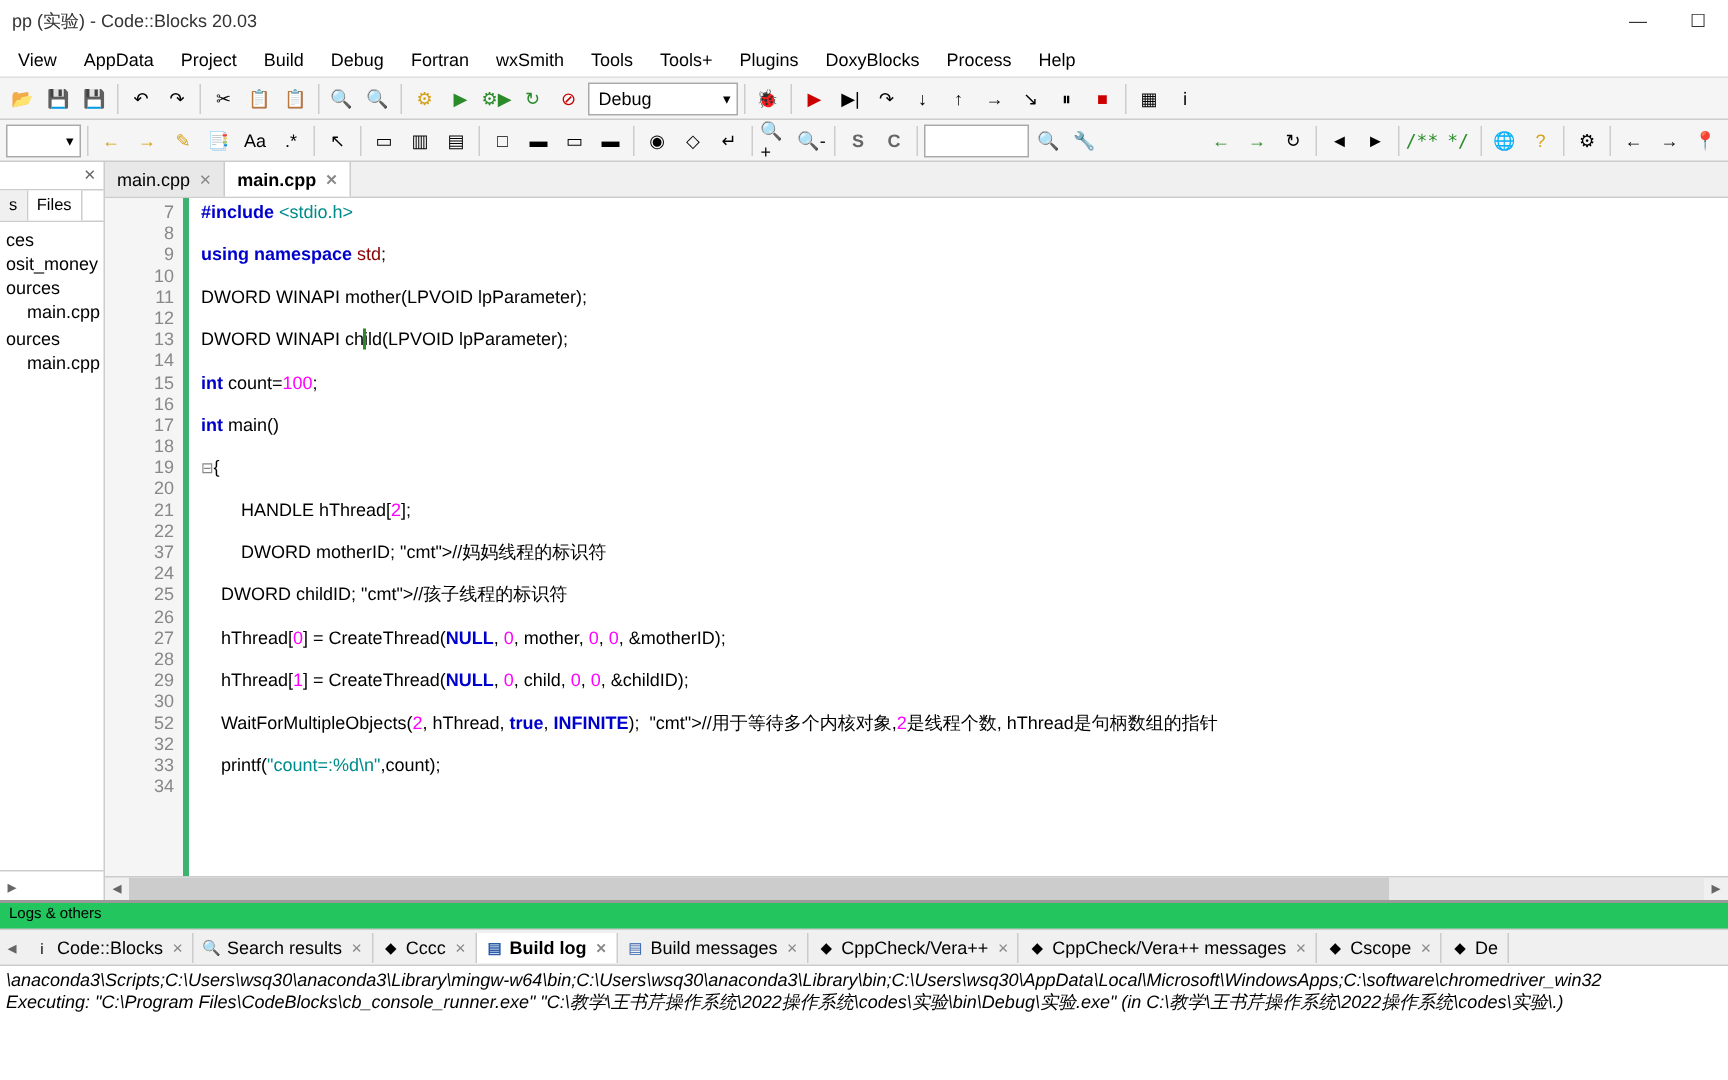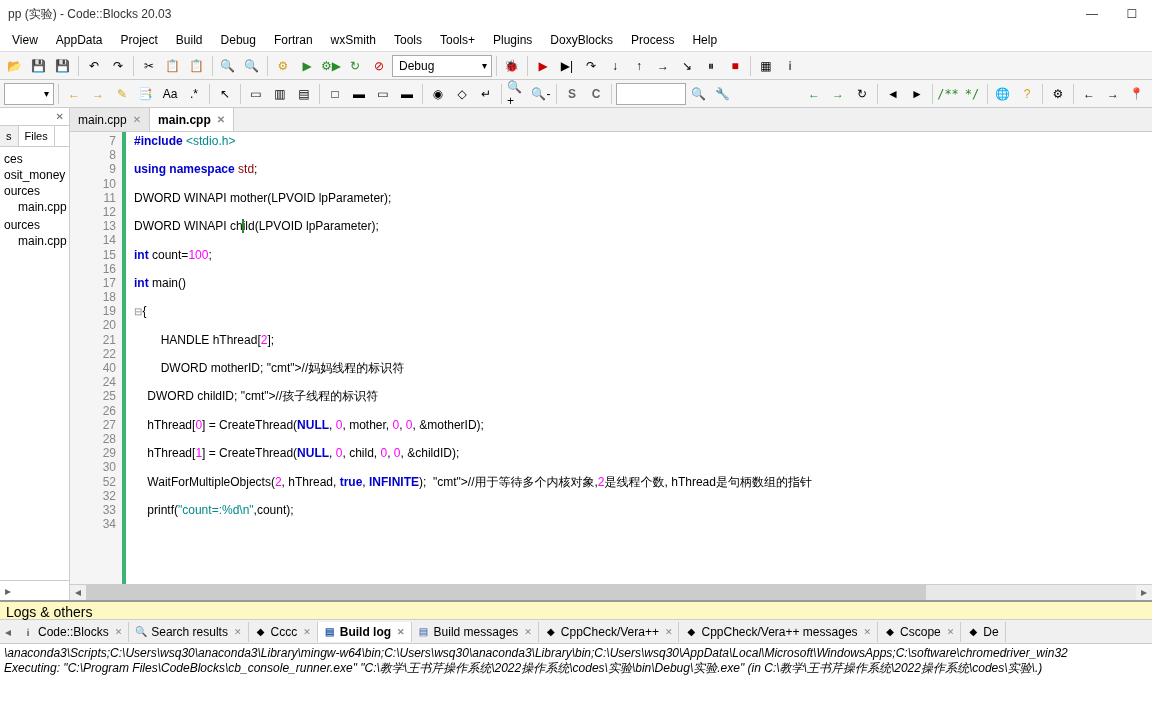--- a/index.html
+++ b/index.html
@@ -49,21 +49,21 @@
 .num { color: #ff00ff; }
 .caret { position: absolute; width: 2px; height: 14px; background: #2a8b2a; }
 .fold { color: #888; font-size: 10px; }
 
 .hscroll { height: 16px; background: #f0f0f0; border-top: 1px solid #ccc; display: flex; }
 .hscroll-arrow { width: 16px; text-align: center; color: #666; cursor: pointer; }
 .hscroll-track { flex: 1; background: #e8e8e8; position: relative; }
 .hscroll-thumb { position: absolute; left: 0; width: 80%; height: 100%; background: #ccc; }
 
 .logs-panel { height: 122px; background: #fff; border-top: 2px solid #999; display: flex; flex-direction: column; }
-.logs-header { height: 18px; background: #fef9c3; padding: 2px 6px; font-size: 14px; border-bottom: 1px solid #ccc; }
+.logs-header { height: 18px; background: #22c55e; padding: 2px 6px; font-size: 10px; border-bottom: 1px solid #ccc; }
 .logs-tabs { height: 24px; display: flex; background: #f0f0f0; border-bottom: 1px solid #ccc; align-items: center; overflow: hidden; }
 .log-tab { padding: 3px 6px; border-right: 1px solid #ccc; display: flex; align-items: center; gap: 4px; cursor: pointer; white-space: nowrap; font-size: 11px; }
 .log-tab.active { background: #fff; font-weight: bold; }
 .log-tab-icon { width: 12px; height: 12px; display: inline-flex; align-items: center; justify-content: center; font-size: 10px; }
 .log-close { font-size: 9px; color: #888; margin-left: 2px; }
 .logs-content { flex: 1; padding: 2px 4px; font-family: 'Courier New', monospace; font-size: 11px; overflow: hidden; }
 .log-line { white-space: nowrap; font-style: italic; }
 .log-error { background: #cc0000; color: #fff; display: inline-block; padding: 0 2px; }
 </style>
 </head>
@@ -233,21 +233,21 @@
           <div class="gutter-line">13</div>
           <div class="gutter-line">14</div>
           <div class="gutter-line">15</div>
           <div class="gutter-line">16</div>
           <div class="gutter-line">17</div>
           <div class="gutter-line">18</div>
           <div class="gutter-line">19</div>
           <div class="gutter-line">20</div>
           <div class="gutter-line">21</div>
           <div class="gutter-line">22</div>
-          <div class="gutter-line">40</div>
+          <div class="gutter-line">37</div>
           <div class="gutter-line">24</div>
           <div class="gutter-line">25</div>
           <div class="gutter-line">26</div>
           <div class="gutter-line">27</div>
           <div class="gutter-line">28</div>
           <div class="gutter-line">29</div>
           <div class="gutter-line">30</div>
           <div class="gutter-line">52</div>
           <div class="gutter-line">32</div>
           <div class="gutter-line">33</div>

